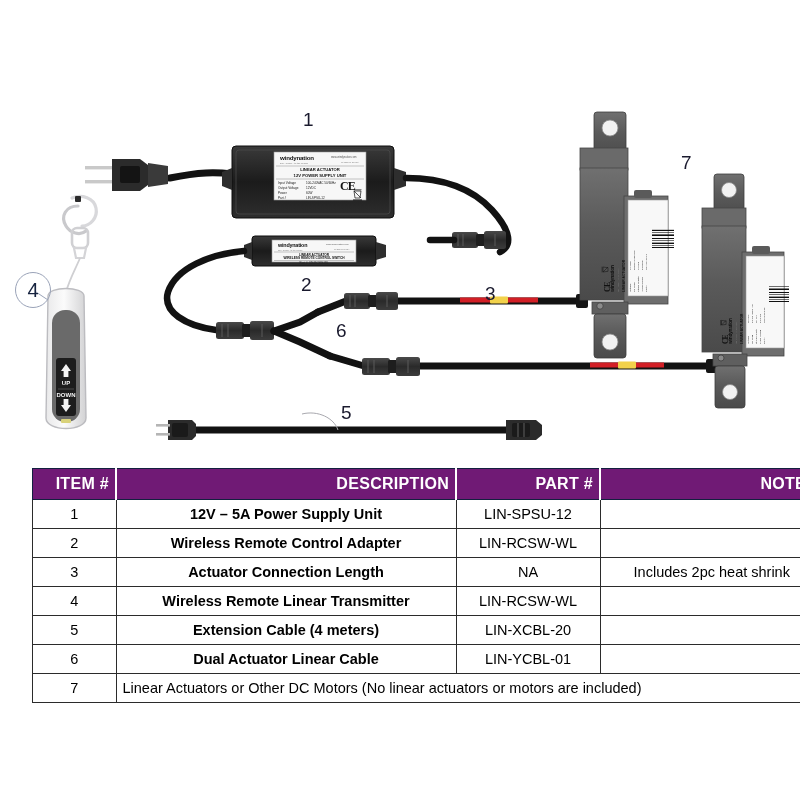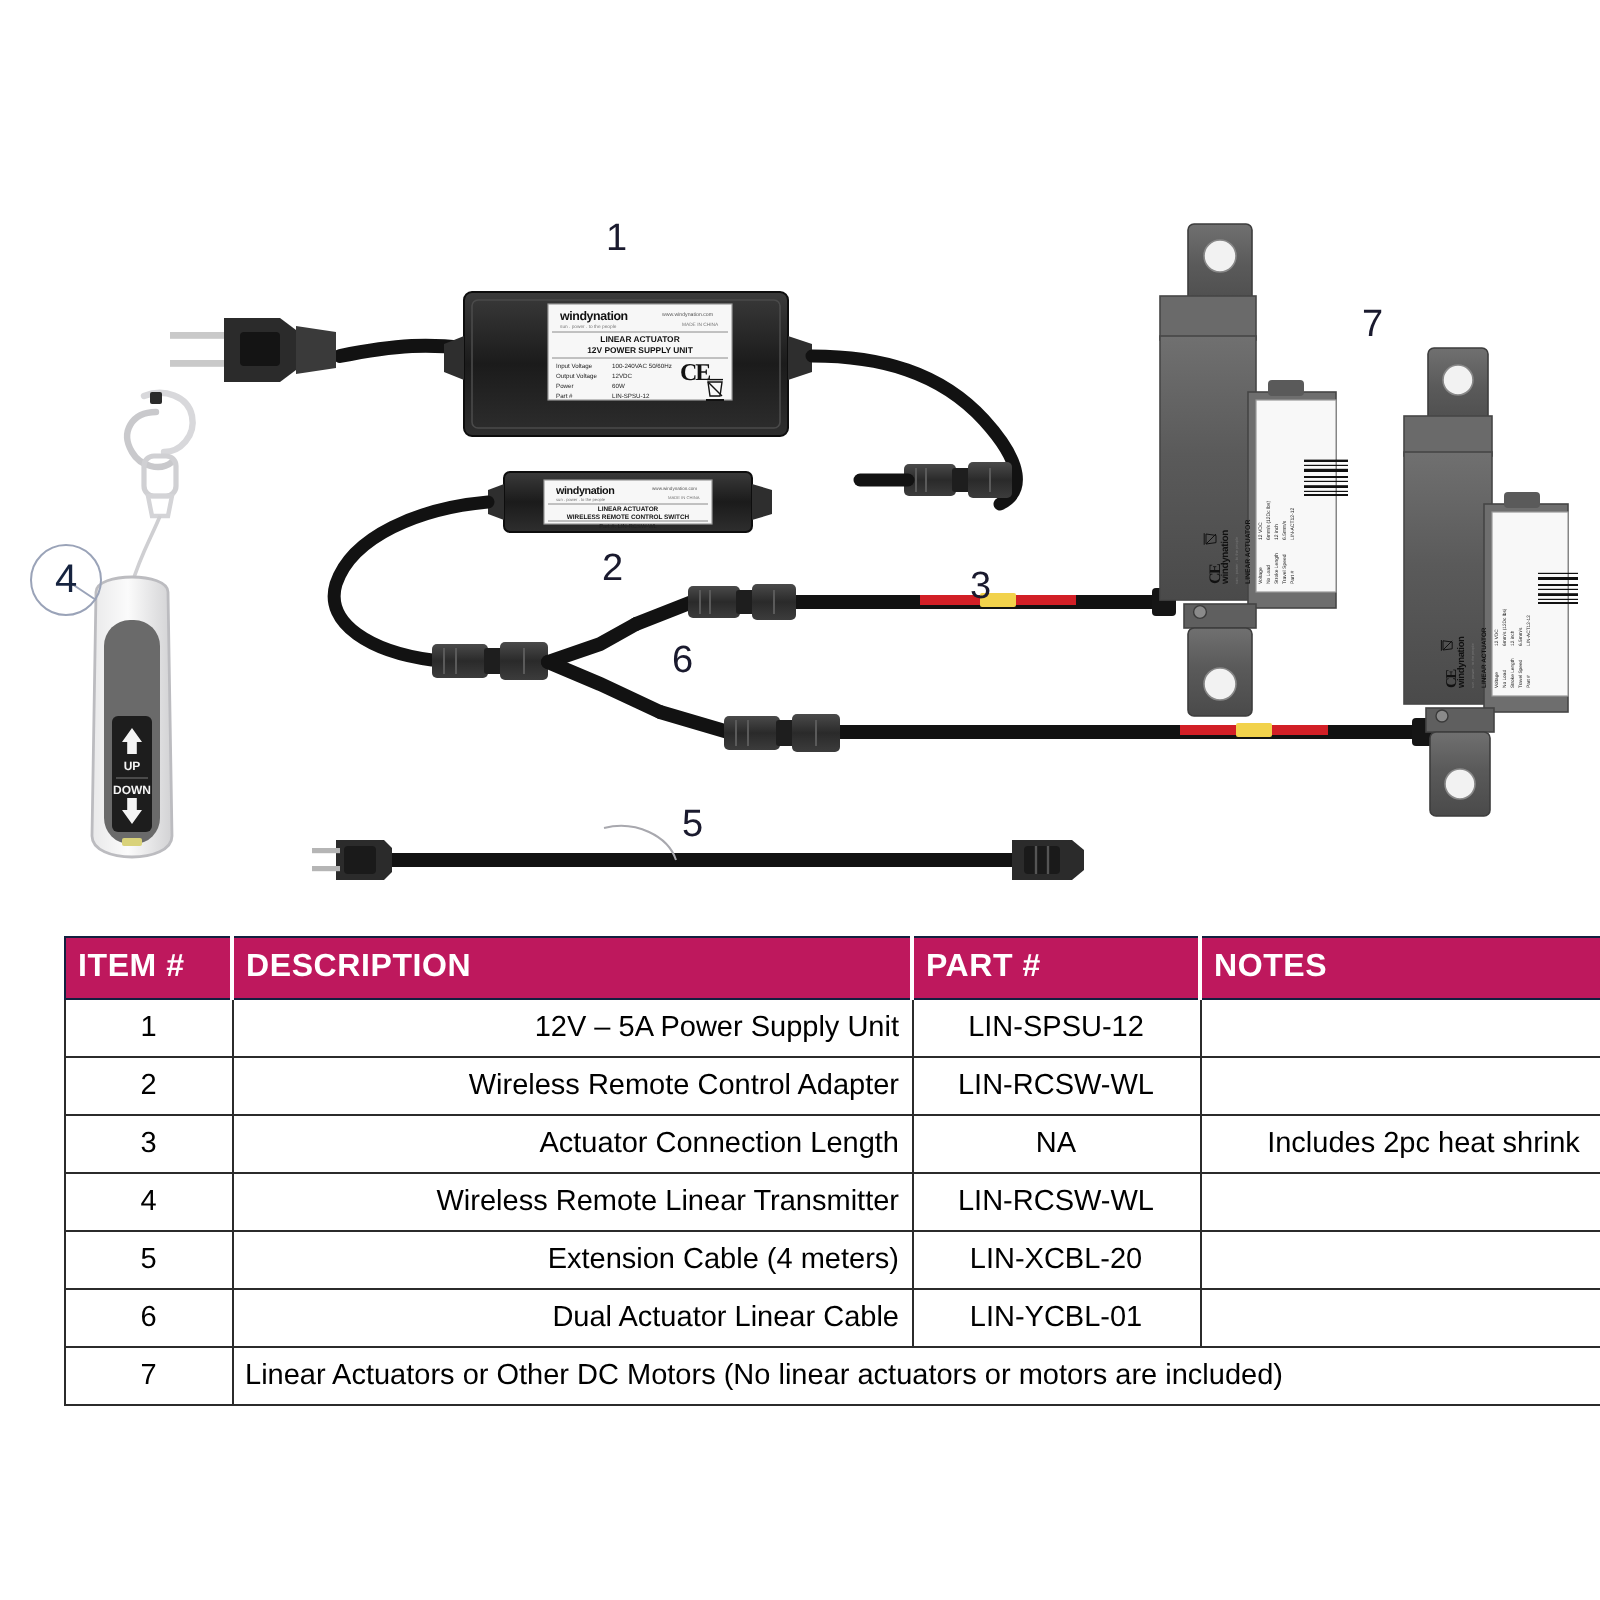--- a/index.html
+++ b/index.html
@@ -15,26 +15,26 @@
            font-size:19px;color:#1a1a2e;line-height:1;}
   .callout.circled{width:34px;height:34px;border:1.4px solid #9aa3b8;
            border-radius:50%;display:flex;align-items:center;justify-content:center;
            font-size:20px;color:#16233f;background:transparent;}
 
   
   #parts-table{position:absolute;left:32px;top:468px;width:736px;
                border-collapse:collapse;table-layout:fixed;}
   #parts-table th,#parts-table td{border:1px solid #2b2b2b;height:28px;
                font-size:14.5px;padding:0 6px;}
-  #parts-table thead th{background:#be185d;color:#fff;font-weight:bold;
-               text-align:left;font-size:16px;height:30px;
+  #parts-table thead th{background:#701a75;color:#fff;font-weight:bold;
+               text-align:right;font-size:16px;height:30px;
                border-color:#12203f;letter-spacing:.3px;}
   #parts-table thead th.sep{border-left:2px solid #ffffff;margin-left:12px;}
   .c-item{width:70px;text-align:center;}
-  .c-desc{width:326px;text-align:right;}
+  .c-desc{width:326px;text-align:center;font-weight:bold;}
   .c-part{width:130px;text-align:center;}
   .c-notes{width:210px;text-align:center;}
   td.c-desc{padding-left:7px;}
   .wide-desc{text-align:left;}
 </style>
 </head>
 <body>
 
 <div id="stage">
 

